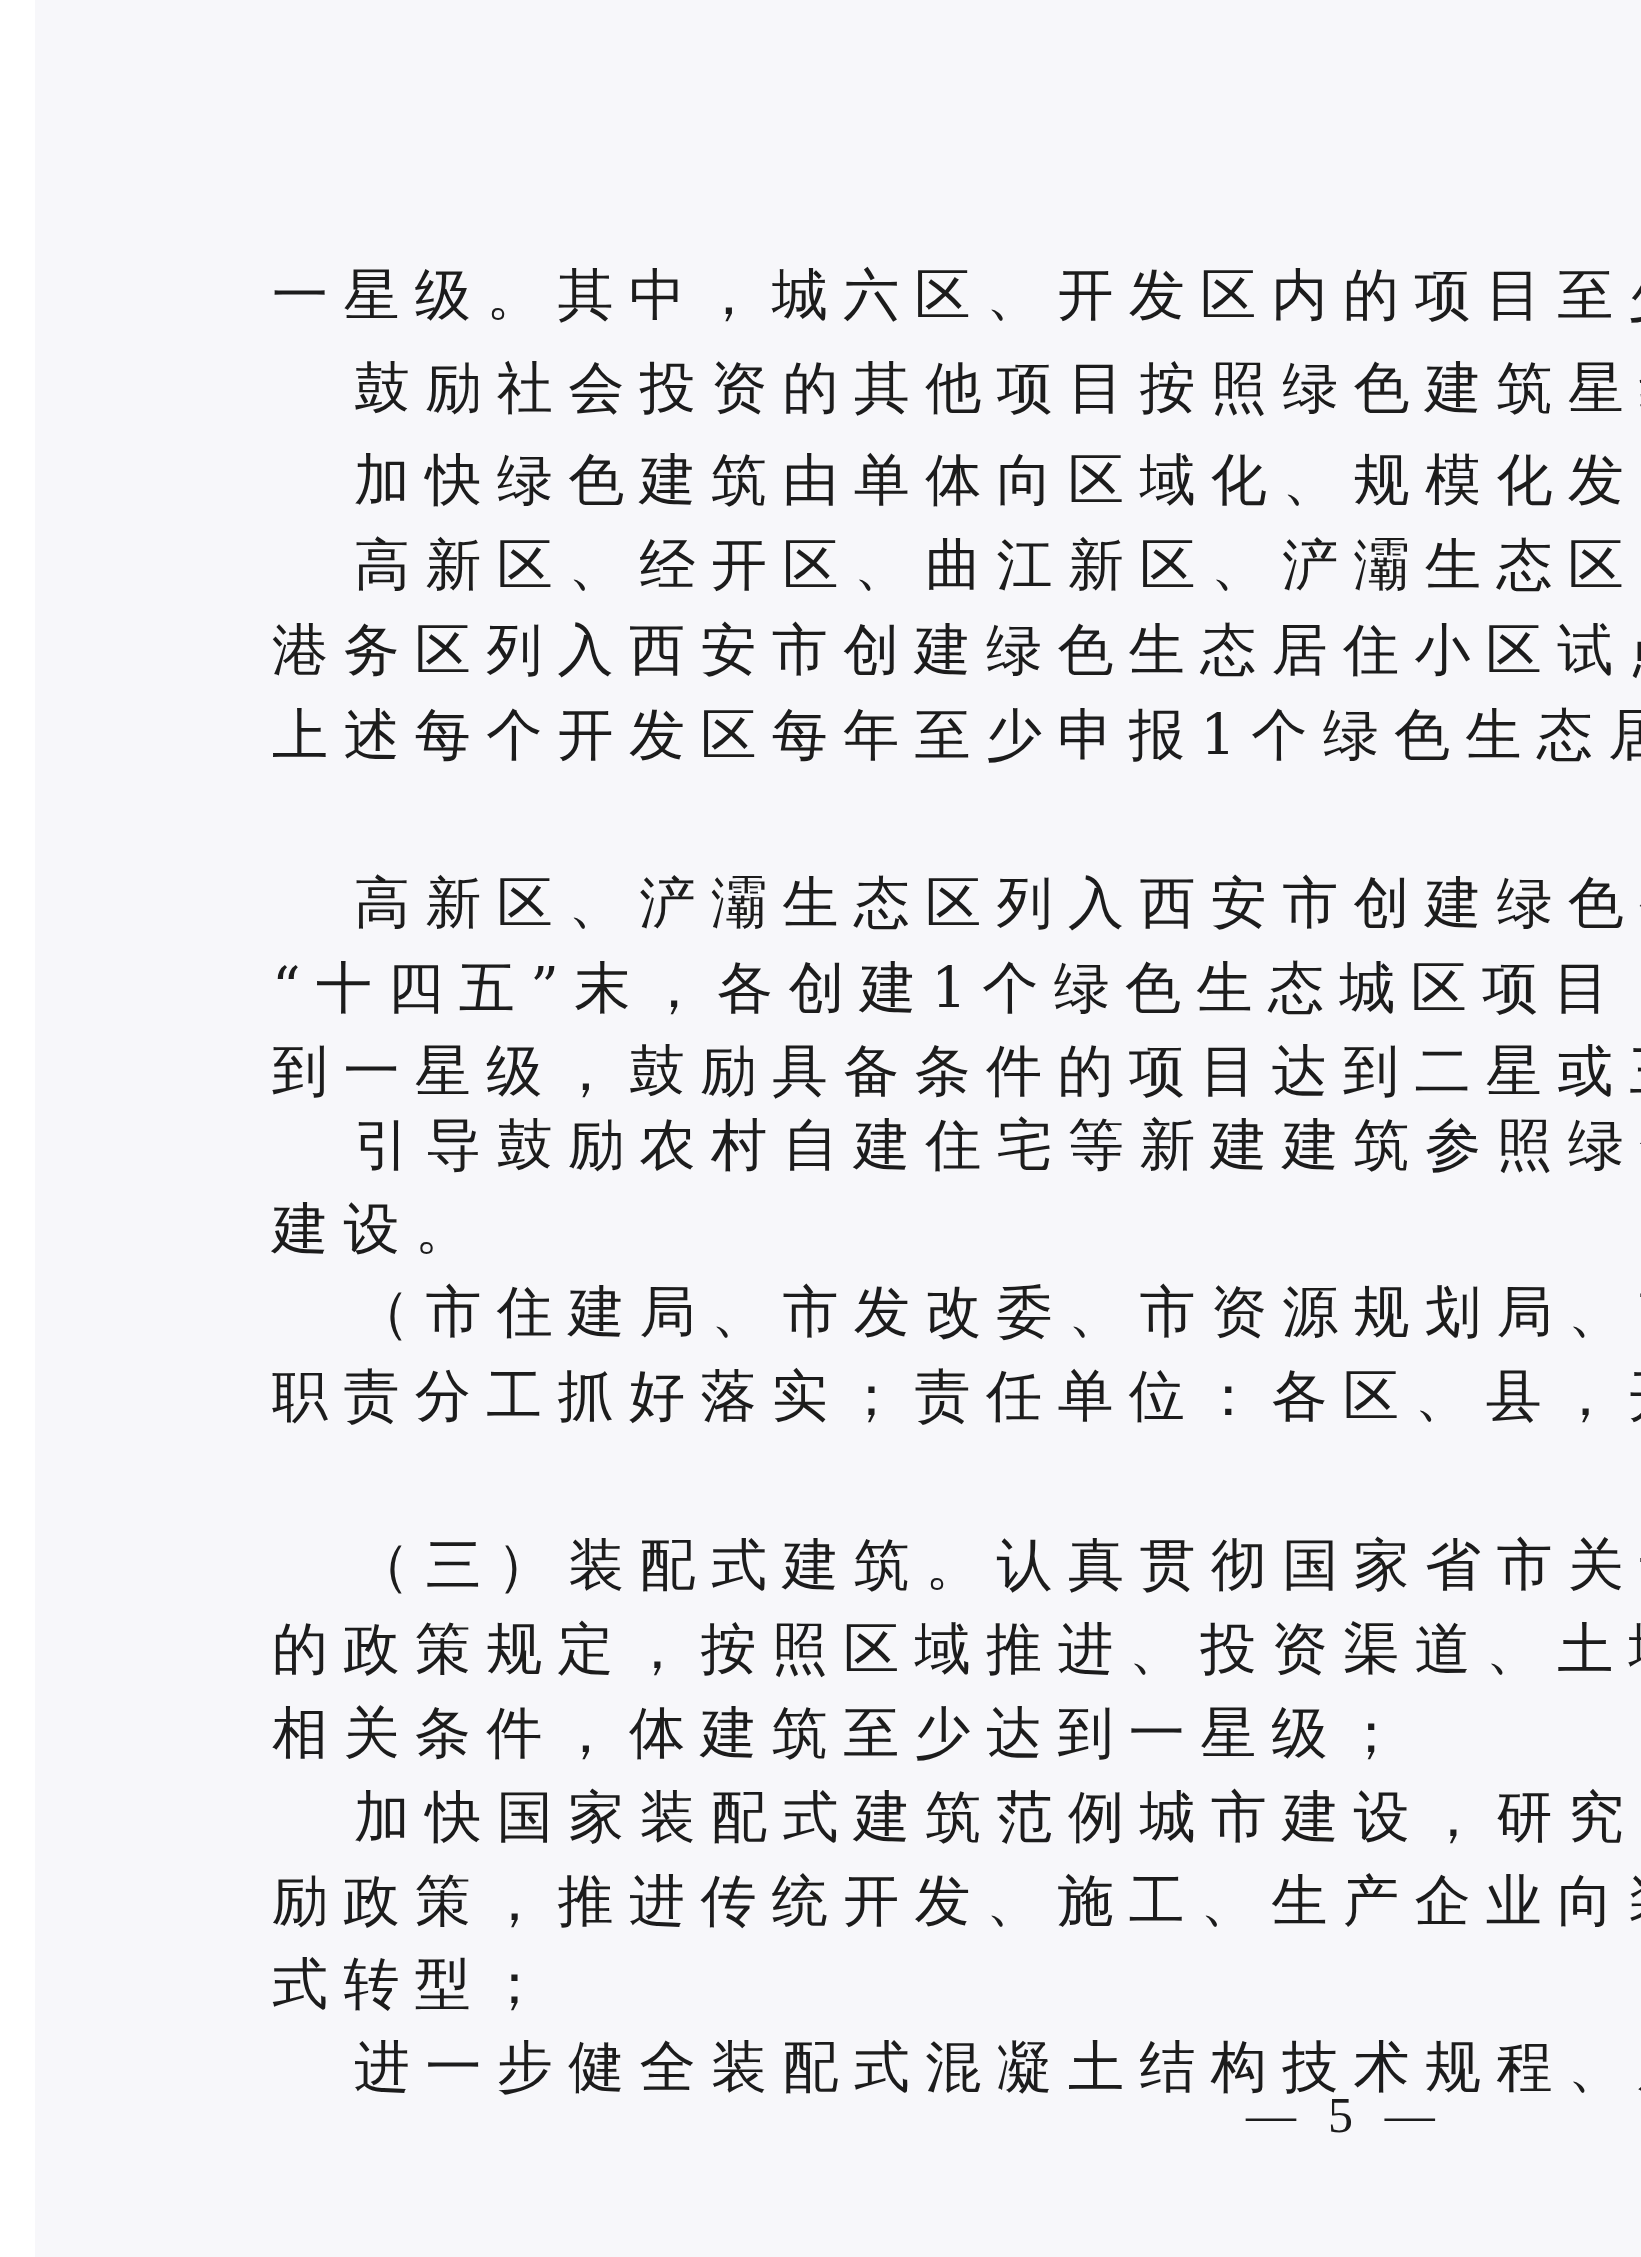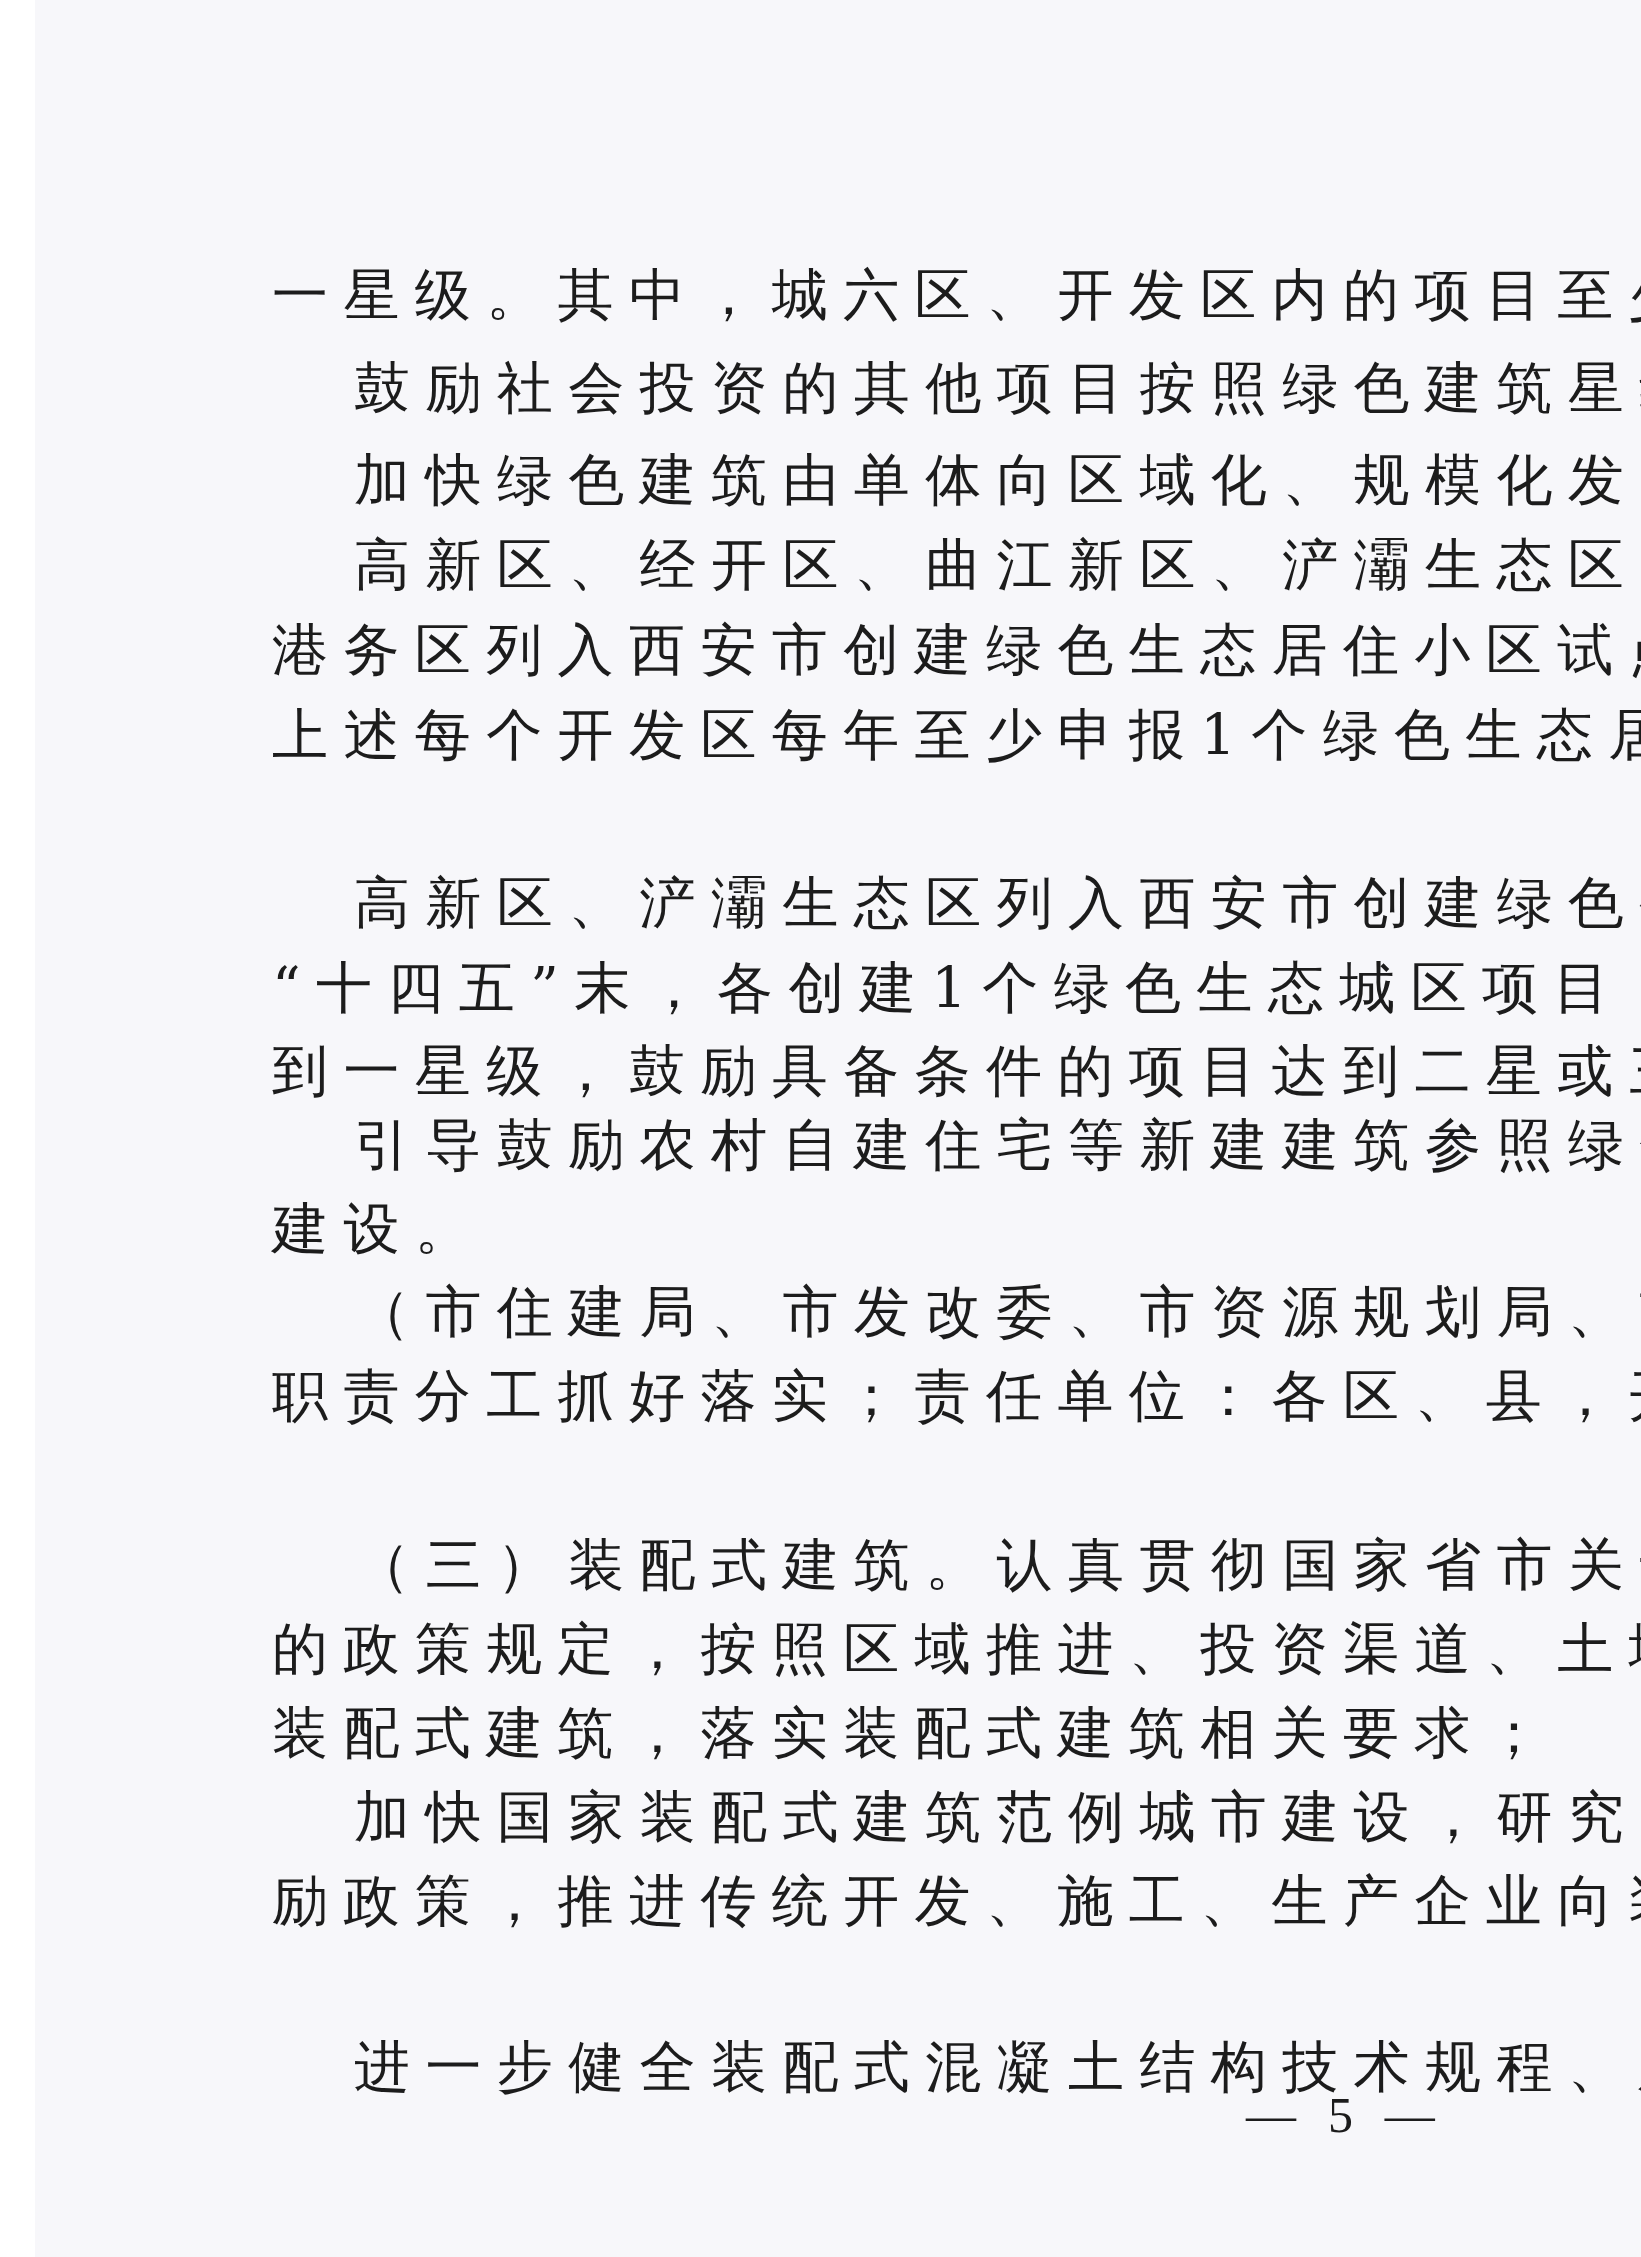--- a/index.html
+++ b/index.html
@@ -38,19 +38,20 @@
   <div class="line" style="top:696px">上述每个开发区每年至少申报1个绿色生态居住小区项目,且单</div>
   <div class="line indent" style="top:864px">高新区、浐灞生态区列入西安市创建绿色生态城区试点，至</div>
   <div class="line" style="top:949px">“十四五”末，各创建1个绿色生态城区项目，且单体建筑至少达</div>
   <div class="line short" style="top:1032px">到一星级，鼓励具备条件的项目达到二星或三星级；</div>
   <div class="line indent" style="top:1106px">引导鼓励农村自建住宅等新建建筑参照绿色建筑标准进行</div>
   <div class="line short" style="top:1190px">建设。</div>
   <div class="line indent" style="top:1273px">（市住建局、市发改委、市资源规划局、市行政审批局按照</div>
   <div class="line" style="top:1357px">职责分工抓好落实；责任单位：各区、县，开发区住建、发改、</div>
   <div class="line indent" style="top:1526px">（三）装配式建筑。认真贯彻国家省市关于发展装配式建筑</div>
   <div class="line" style="top:1610px">的政策规定，按照区域推进、投资渠道、土地出让、施工许可等</div>
-  <div class="line short" style="top:1694px">装配式建筑，落实装配式建筑相关要求；</div>
+  <div class="line short" style="top:1694px">相关条件，体建筑至少达到一星级；</div>
   <div class="line indent" style="top:1778px">加快国家装配式建筑范例城市建设，研究出台装配式建筑激</div>
   <div class="line" style="top:1862px">励政策，推进传统开发、施工、生产企业向装配式建筑产业化模</div>
+  <div class="line short" style="top:1945px">式转型；</div>
   <div class="line indent" style="top:2028px">进一步健全装配式混凝土结构技术规程、建筑设计标准与图</div>
 </div>
 <div class="pagenum" style="top:2086px">— 5 —</div>
 
 
 </body></html>

